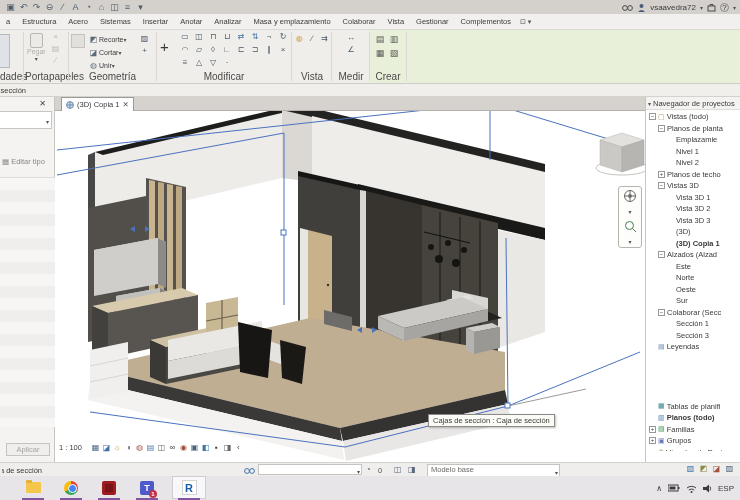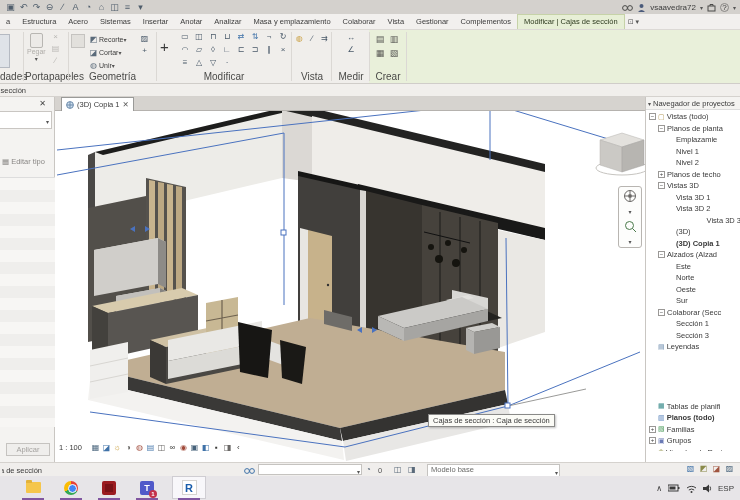--- a/index.html
+++ b/index.html
@@ -148,21 +148,20 @@
       <span class="rtab">Acero</span>
       <span class="rtab">Sistemas</span>
       <span class="rtab">Insertar</span>
       <span class="rtab">Anotar</span>
       <span class="rtab">Analizar</span>
       <span class="rtab">Masa y emplazamiento</span>
       <span class="rtab">Colaborar</span>
       <span class="rtab">Vista</span>
       <span class="rtab">Gestionar</span>
       <span class="rtab">Complementos</span>
-      <span class="rtab active">Modificar | Cajas de sección</span>
       <span id="tabtrail">⊡ ▾</span>
     </div>
 
   <div id="ribbon">
     <div id="ribgreen"></div>
 
     <div class="panel" style="left:0;width:22px;">
       <div style="position:absolute;left:-8px;top:4px;width:18px;height:34px;background:#dfe3e8;border:1px solid #b5bac2;"></div>
       <div class="plabel">dades</div>
     </div>
@@ -500,21 +499,21 @@
             <span>Vistas 3D</span>
           </div>
           <div class="trow" style="padding-left: 21px;">
             <span class="expsp"></span>
             <span>Vista 3D 1</span>
           </div>
           <div class="trow" style="padding-left: 21px;">
             <span class="expsp"></span>
             <span>Vista 3D 2</span>
           </div>
-          <div class="trow" style="padding-left: 21px; justify-content: flex-end;">
+          <div class="trow" style="padding-left: 21px;">
             <span class="expsp"></span>
             <span>Vista 3D 3</span>
           </div>
           <div class="trow" style="padding-left: 21px;">
             <span class="expsp"></span>
             <span>(3D)</span>
           </div>
           <div class="trow" style="padding-left: 21px;">
             <span class="expsp"></span>
             <span class="b">(3D) Copia 1</span>

